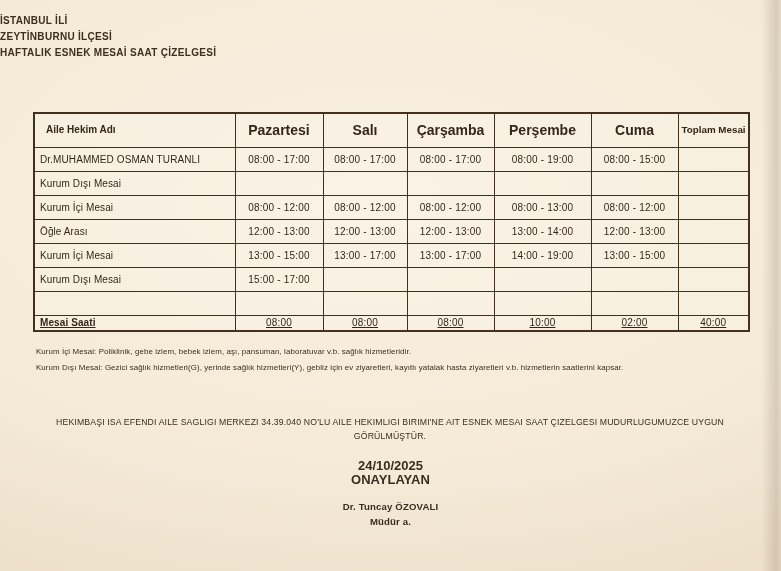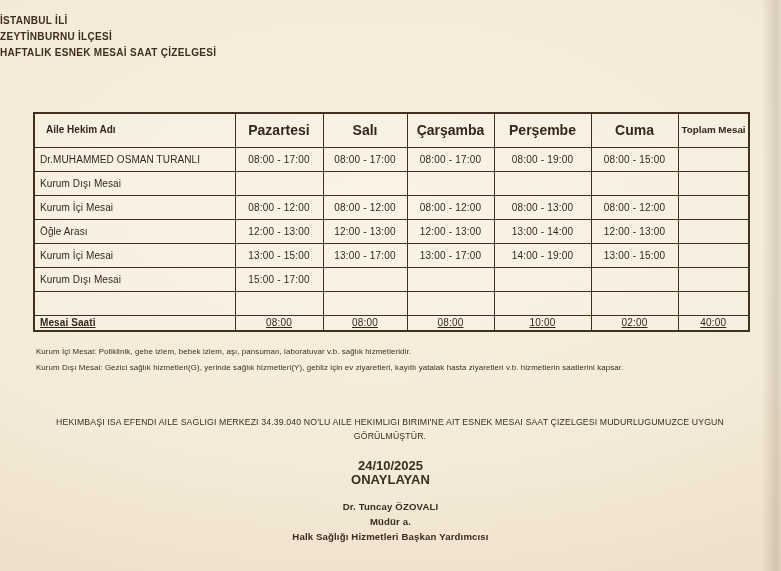--- a/index.html
+++ b/index.html
@@ -213,16 +213,15 @@
   <div class="approval-statement">HEKIMBAŞI ISA EFENDI AILE SAGLIGI MERKEZI 34.39.040 NO'LU AILE HEKIMLIGI BIRIMI'NE AIT ESNEK MESAI SAAT ÇIZELGESI MUDURLUGUMUZCE UYGUN GÖRÜLMÜŞTÜR.</div>
 
   <div class="date-block">
     <div>24/10/2025</div>
     <div>ONAYLAYAN</div>
   </div>
 
   <div class="signature-block">
     <div>Dr. Tuncay ÖZOVALI</div>
     <div>Müdür a.</div>
-    <div>Halk Sağlığı Hizmetleri Başkan Yardımcısı</div>
   </div>
 
 </div>
 
 </body></html>

